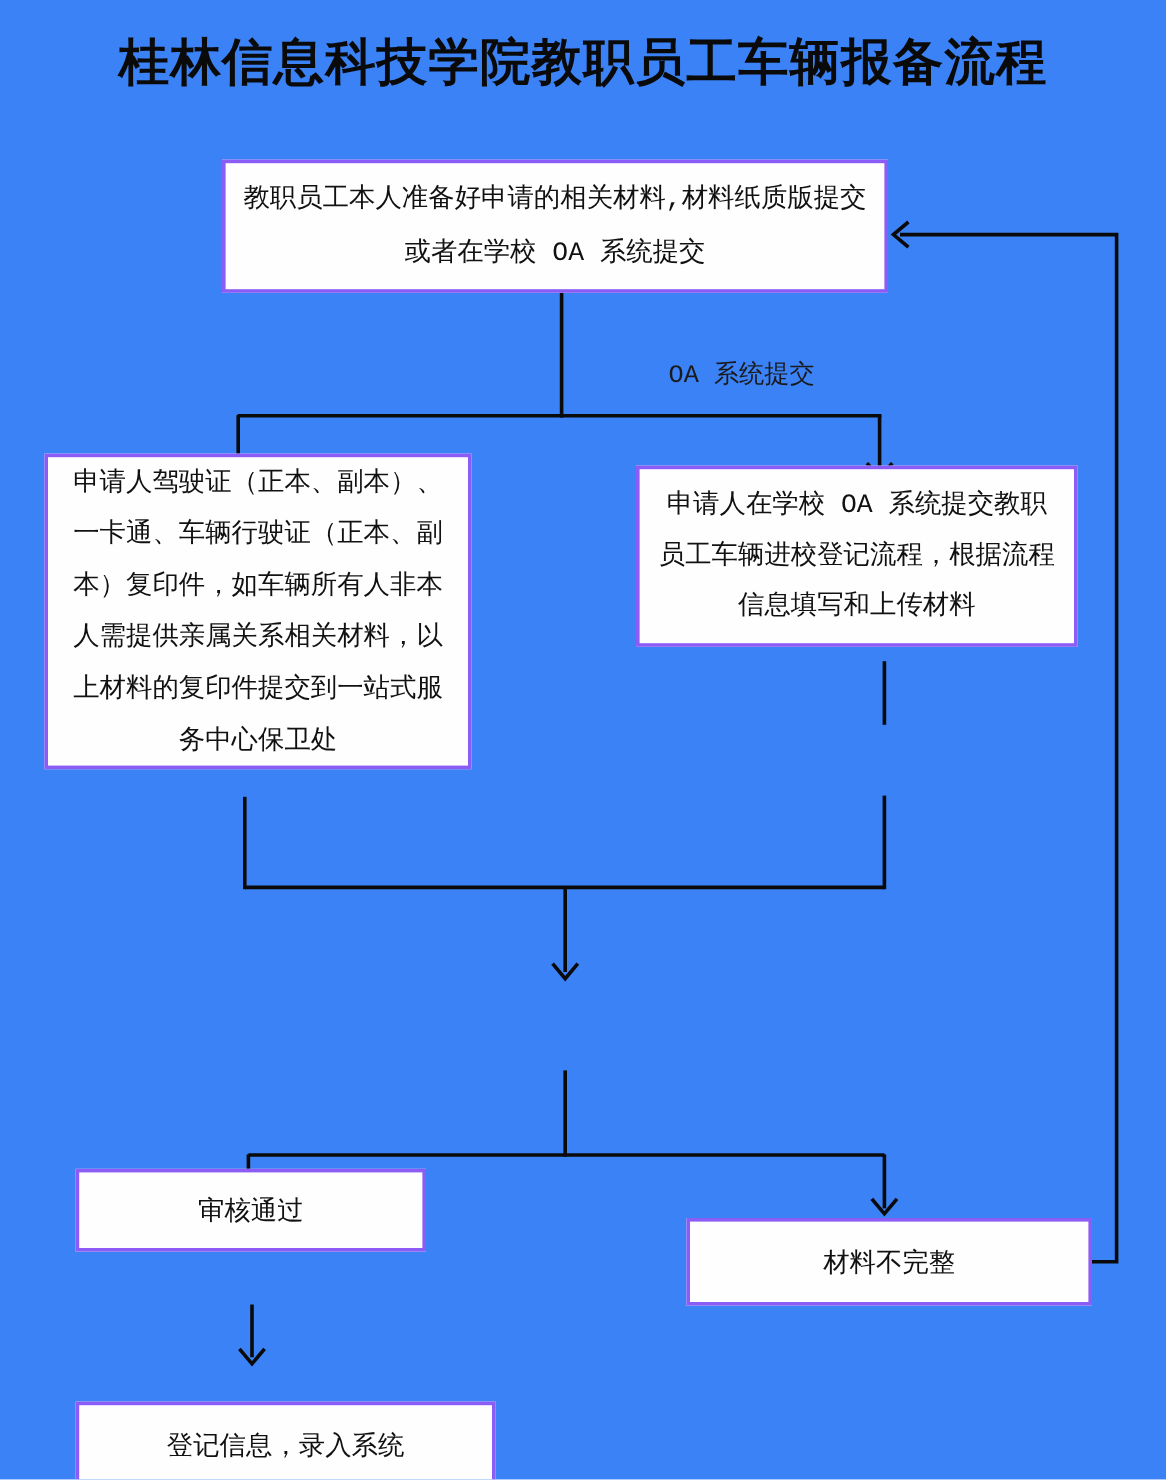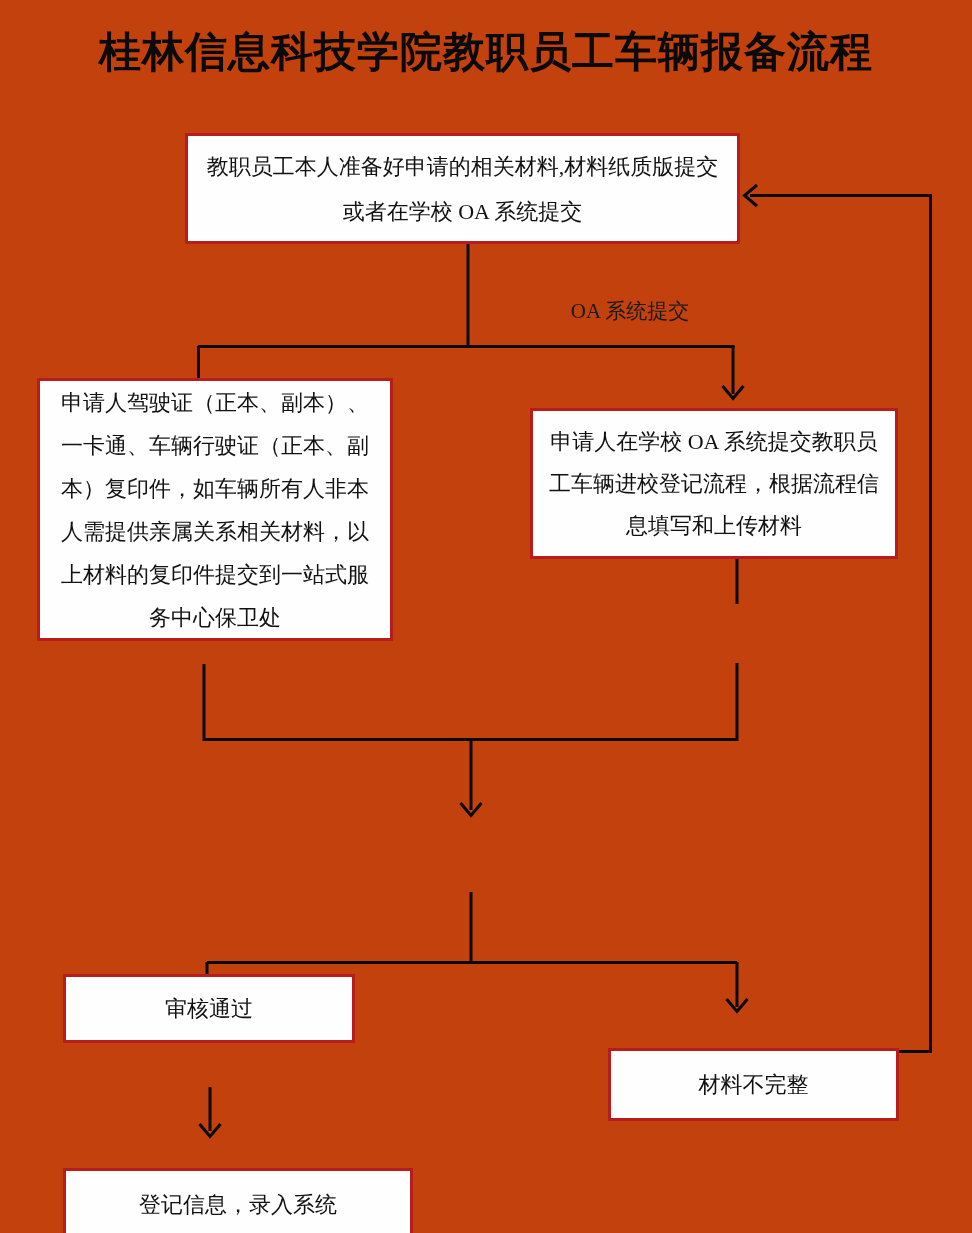--- a/index.html
+++ b/index.html
@@ -1,61 +1,61 @@
 <!DOCTYPE html>
 <html><head>
 <meta charset="utf-8">
 <style>
   html,body{margin:0;padding:0;background:#ffffff;}
   #stage{
     position:relative;
     width:972px;height:1233px;
-    background:#c2410c;
-    font-family:Liberation Serif, serif;
+    background:#3b82f6;
+    font-family:Liberation Mono, monospace;
     color:#000;
     overflow:hidden;
   }
   #title{
     position:absolute;
     left:0;top:24px;width:972px;
     text-align:center;
     font-size:42px;
     font-weight:700;
     letter-spacing:1px;
     color:#0a0a0a;
   }
   .box{
     position:absolute;
     box-sizing:border-box;
-    border:3px solid #b91c1c;
+    border:3px solid #8b5cf6;
     background:#fefefe;
     display:flex;
     align-items:center;
     justify-content:center;
     text-align:center;
     font-size:22px;
     color:#111;
   }
   .box .txt{display:block;width:100%;}
   #box-prepare   {left:185px;top:133px;width:555px;height:111px;line-height:45px;padding:0 10px;}
   #box-paper     {left:37px; top:378px;width:356px;height:263px;line-height:43px;padding:0 12px;font-size:22px;}
-  #box-oa        {left:530px;top:408px;width:368px;height:151px;line-height:42px;padding:0 14px;}
+  #box-oa        {left:530px;top:388px;width:368px;height:151px;line-height:42px;padding:0 14px;}
   #box-dept      {left:553px;top:603px;width:324px;height:60px;}
   #box-security  {left:327px;top:820px;width:303px;height:72px;}
   #box-approved  {left:63px; top:974px;width:292px;height:69px;}
-  #box-incomplete{left:608px;top:1015px;width:291px;height:73px;margin-top:33px;}
+  #box-incomplete{left:572px;top:1015px;width:338px;height:73px;}
   #box-register  {left:63px; top:1140px;width:350px;height:73px;margin-top:28px;}
   .edge-label{
     position:absolute;
     font-size:21px;
     color:#1a1a1a;
     text-align:center;
   }
   #label-paper-branch{left:230px;top:297px;width:180px;}
-  #label-oa-branch  {left:540px;top:297px;width:180px;}
+  #label-oa-branch  {left:528px;top:297px;width:180px;}
   #wires{position:absolute;left:0;top:0;}
 </style>
 </head>
 <body>
 
 <div id="stage">
 
   <svg id="wires" width="972" height="1233" viewBox="0 0 972 1233">
     <g stroke="#0a0a0a" stroke-width="3" fill="none">
 

